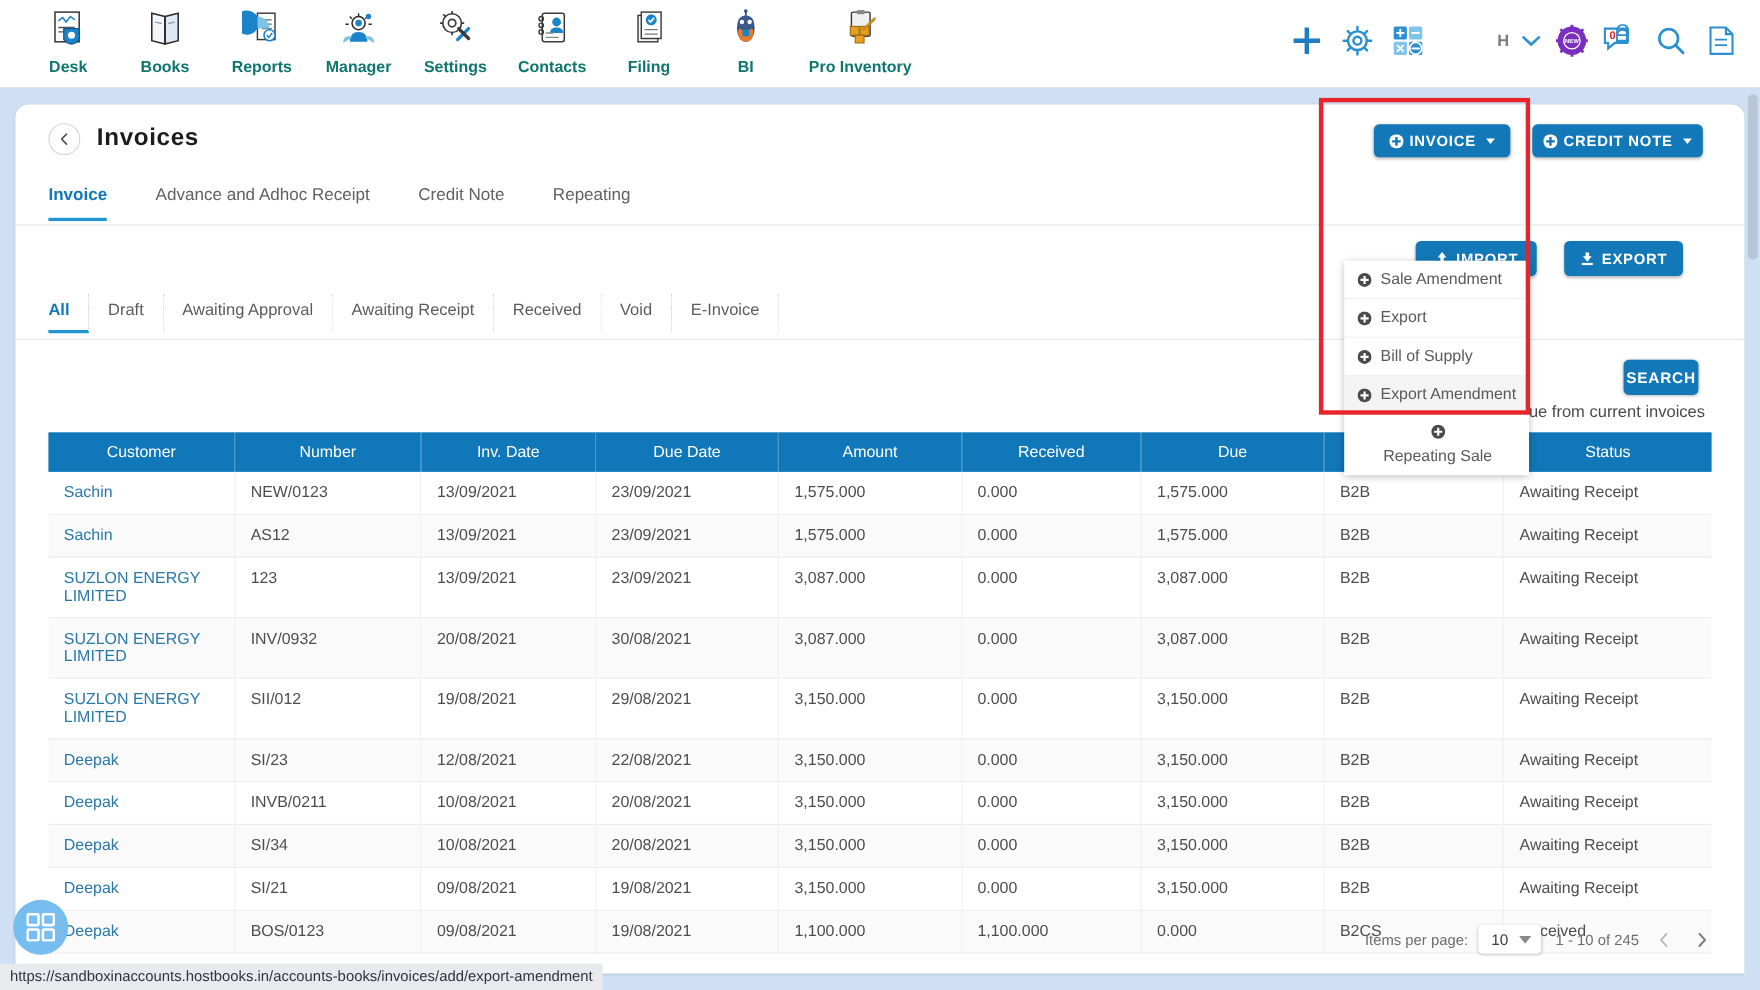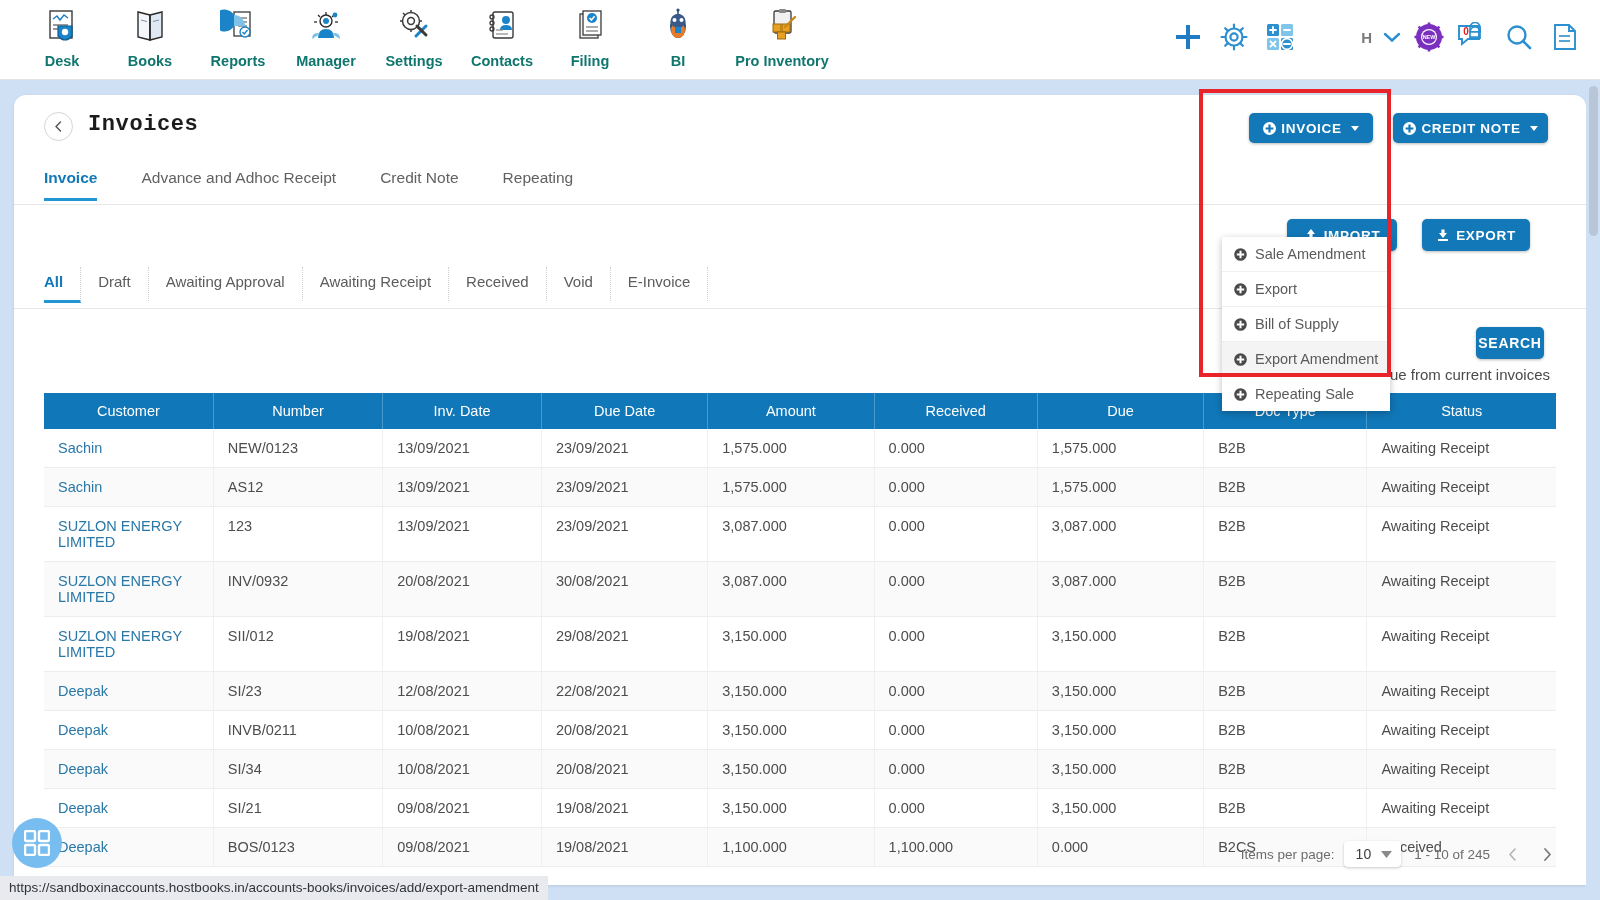--- a/index.html
+++ b/index.html
@@ -62,21 +62,21 @@
     position: absolute; left: 30px; top: 17px;
     width: 29px; height: 29px; border-radius: 50%;
     border: 1px solid #d5d5d5; background:#fff;
     display: flex; align-items: center; justify-content: center;
     cursor: pointer;
   }
   .pg-title {
     position: absolute; left: 74px; top: 17px;
     font-size: 22px; font-weight: bold; color: #1c1c1c;
     letter-spacing: 0.6px;
-    font-family: Liberation Mono, monospace;
+    font-family: Liberation Sans, sans-serif;
   }
 
   .btn {
     display: inline-flex; align-items: center; justify-content: center;
     background: #1278b8; color: #fff; border: none; border-radius: 5px;
     font-family: "Liberation Sans", sans-serif;
     font-weight: bold; letter-spacing: 0.7px; cursor: pointer;
     box-shadow: 0 1px 3px rgba(0,0,0,0.28);
   }
   .btn-invoice {
@@ -169,21 +169,21 @@
     width: 168px; background: #ffffff;
     box-shadow: 0 2px 7px rgba(0,0,0,0.26);
     z-index: 40;
   }
   .dd-item {
     display: flex; align-items: center; gap: 8px;
     padding: 9px 10px 9px 12px; font-size: 14.5px; color: #5a5a5a;
     border-bottom: 1px solid #efefef; cursor: pointer;
     white-space: nowrap;
   }
-  .dd-item:last-child { border-bottom: none; }
+  .dd-item:last-child { border-bottom: none; flex-direction: column; }
   .dd-item.hover { background: #f4f4f4; }
   .dd-plus { flex: 0 0 auto; }
 
   
   .redbox {
     position: absolute; left: 1199px; top: 89px;
     width: 192px; height: 288px;
     border: 4px solid #e8232a; z-index: 60; pointer-events: none;
   }
 

